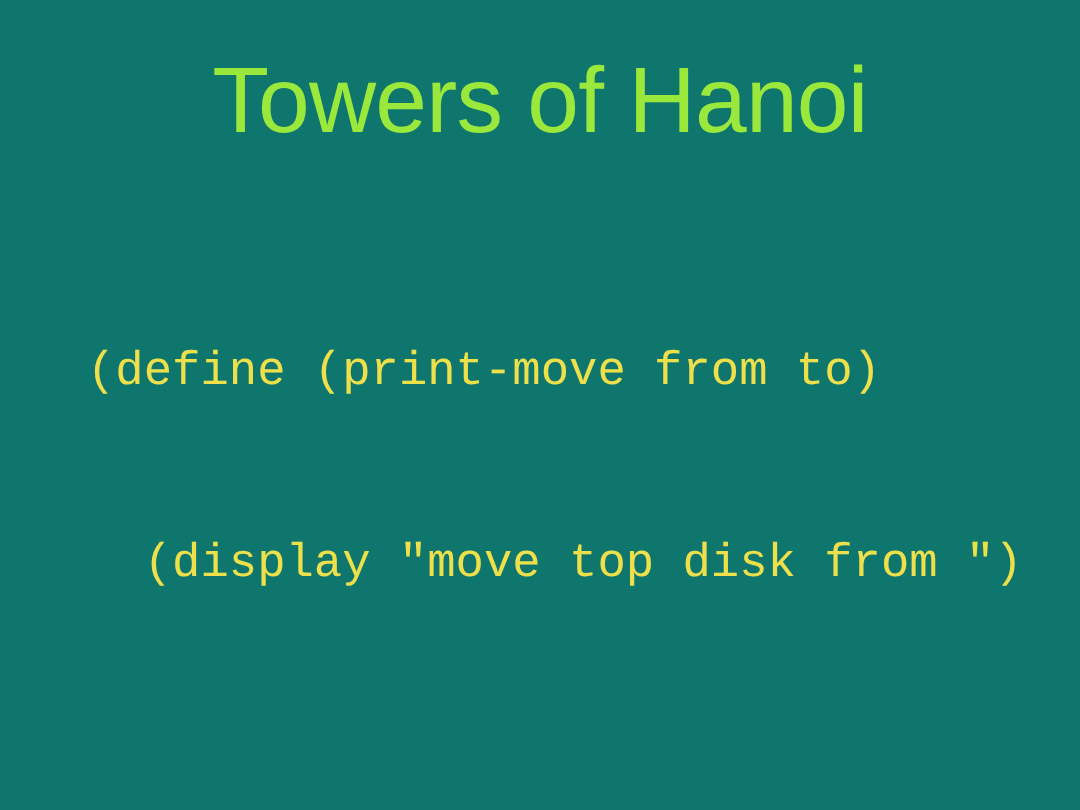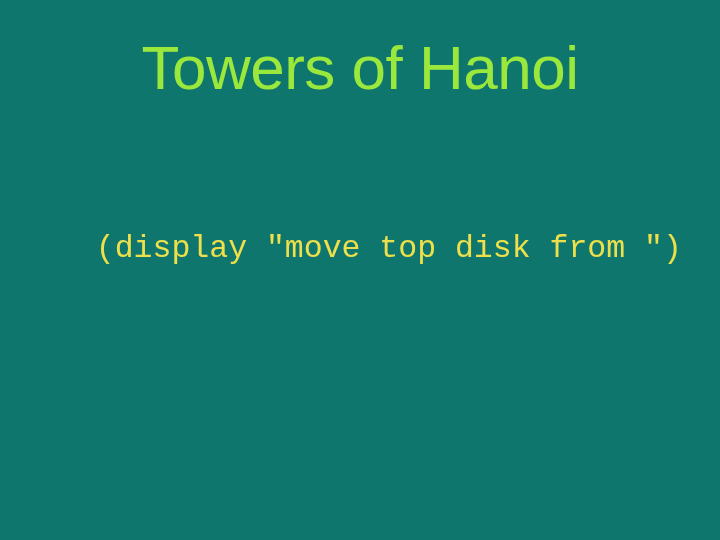--- a/index.html
+++ b/index.html
@@ -59,19 +59,20 @@
   }
 </style>
 </head>
 <body style="background: rgb(0, 0, 0);">
 
 <div id="slide" style="background: #0f766e;">
 
   <div id="slide-title" style="color: rgb(155, 232, 60);">Towers of Hanoi</div>
 
   <div id="code-block" style="color: rgb(237, 224, 74);">
+    <span class="code-line">(define (print-move from to)</span>
     <span class="code-line">  (display "move top disk from ")</span>
     
     
     
   </div>
 
 </div>
 
 </body></html>

